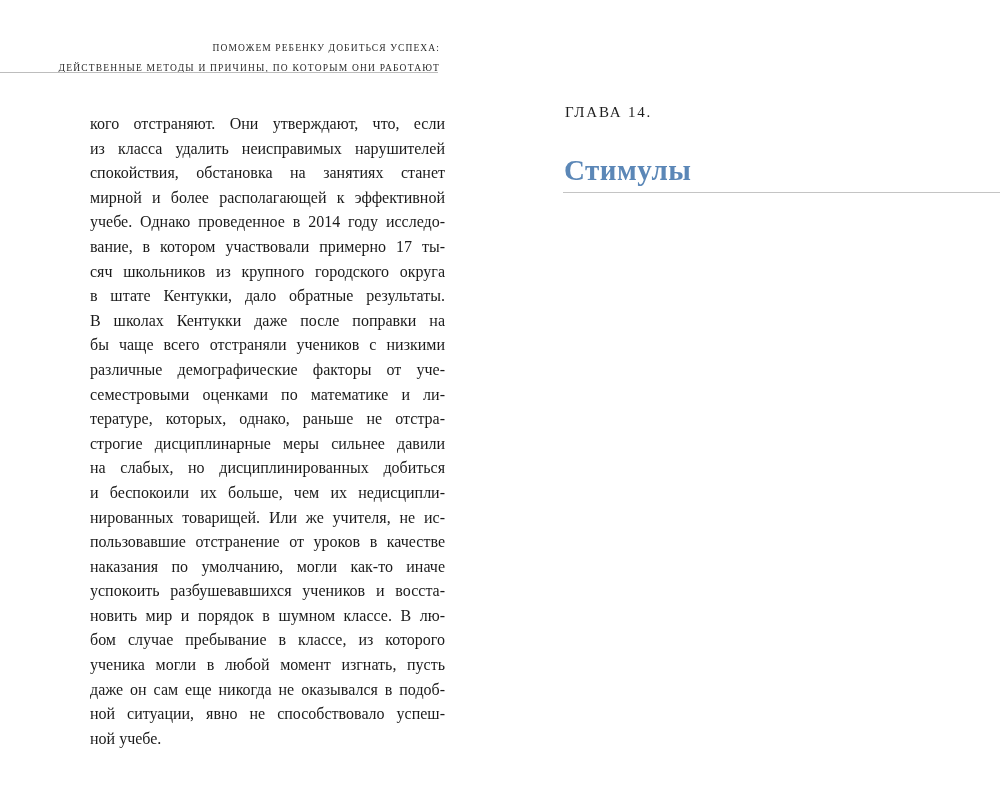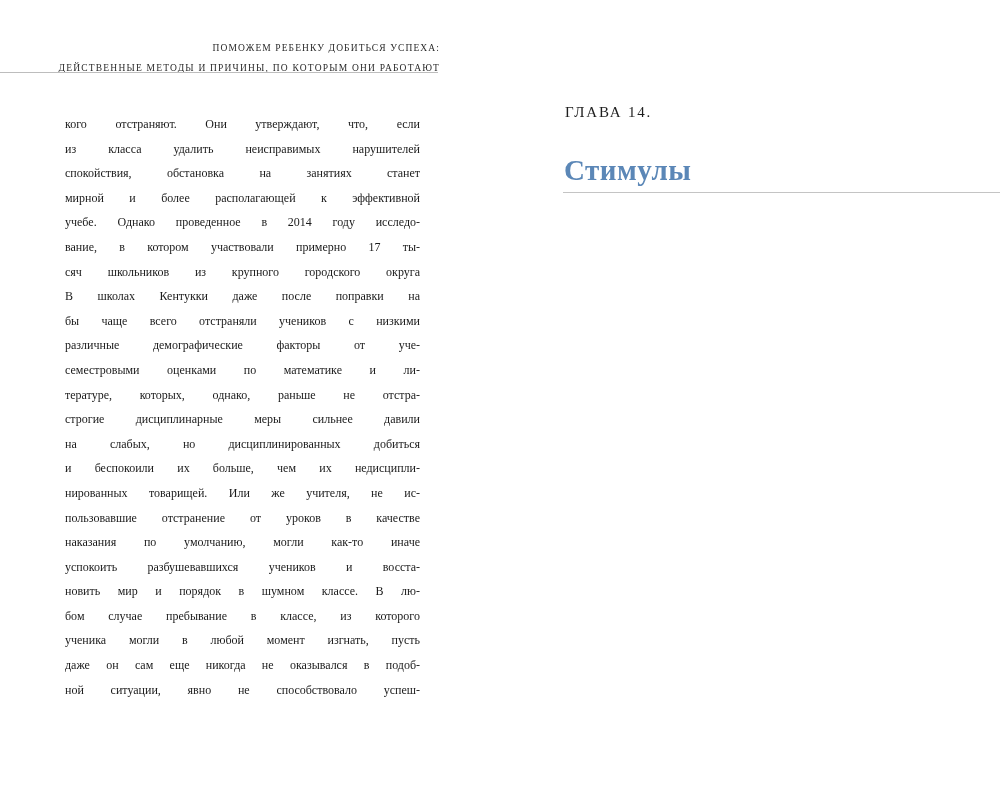--- a/index.html
+++ b/index.html
@@ -48,24 +48,24 @@
     .head-rule {
       position: absolute;
       left: 0;
       top: 72px;
       width: 438px;
       height: 1px;
       background: #bdbdbd;
     }
     .body-text {
       position: absolute;
-      left: 65px;
+      left: 90px;
       top: 112px;
       width: 355px;
-      font-size: 12px;
+      font-size: 16px;
       line-height: 24.6px;
       text-align: justify;
       color: #1a1a1a;
     }
     .body-text .tl {
       display: block;
       text-align: justify;
       text-align-last: justify;
       white-space: nowrap;
     }
@@ -112,37 +112,39 @@
   <div class="head-rule"></div>
 
   <div class="body-text">
     <span class="tl">кого отстраняют. Они утверждают, что, если</span>
     <span class="tl">из класса удалить неисправимых нарушителей</span>
     <span class="tl">спокойствия, обстановка на занятиях станет</span>
     <span class="tl">мирной и более располагающей к эффективной</span>
     <span class="tl">учебе. Однако проведенное в 2014 году исследо-</span>
     <span class="tl">вание, в котором участвовали примерно 17 ты-</span>
     <span class="tl">сяч школьников из крупного городского округа</span>
+    <span class="tl">в штате Кентукки, дало обратные результаты.</span>
     <span class="tl">В школах Кентукки даже после поправки на</span>
     <span class="tl">бы чаще всего отстраняли учеников с низкими</span>
     <span class="tl">различные демографические факторы от уче-</span>
     <span class="tl">семестровыми оценками по математике и ли-</span>
     <span class="tl">тературе, которых, однако, раньше не отстра-</span>
     <span class="tl">строгие дисциплинарные меры сильнее давили</span>
     <span class="tl">на слабых, но дисциплинированных добиться</span>
     <span class="tl">и беспокоили их больше, чем их недисципли-</span>
     <span class="tl">нированных товарищей. Или же учителя, не ис-</span>
     <span class="tl">пользовавшие отстранение от уроков в качестве</span>
     <span class="tl">наказания по умолчанию, могли как-то иначе</span>
     <span class="tl">успокоить разбушевавшихся учеников и восста-</span>
     <span class="tl">новить мир и порядок в шумном классе. В лю-</span>
     <span class="tl">бом случае пребывание в классе, из которого</span>
     <span class="tl">ученика могли в любой момент изгнать, пусть</span>
     <span class="tl">даже он сам еще никогда не оказывался в подоб-</span>
     <span class="tl">ной ситуации, явно не способствовало успеш-</span>
+    <span class="tl last">ной учебе.</span>
   </div>
 </div>
 
 <div class="page-right">
   <div class="chapter-label">ГЛАВА 14.</div>
   <div class="chapter-title">Стимулы</div>
   <div class="title-rule"></div>
 </div>
 
 </body></html>

